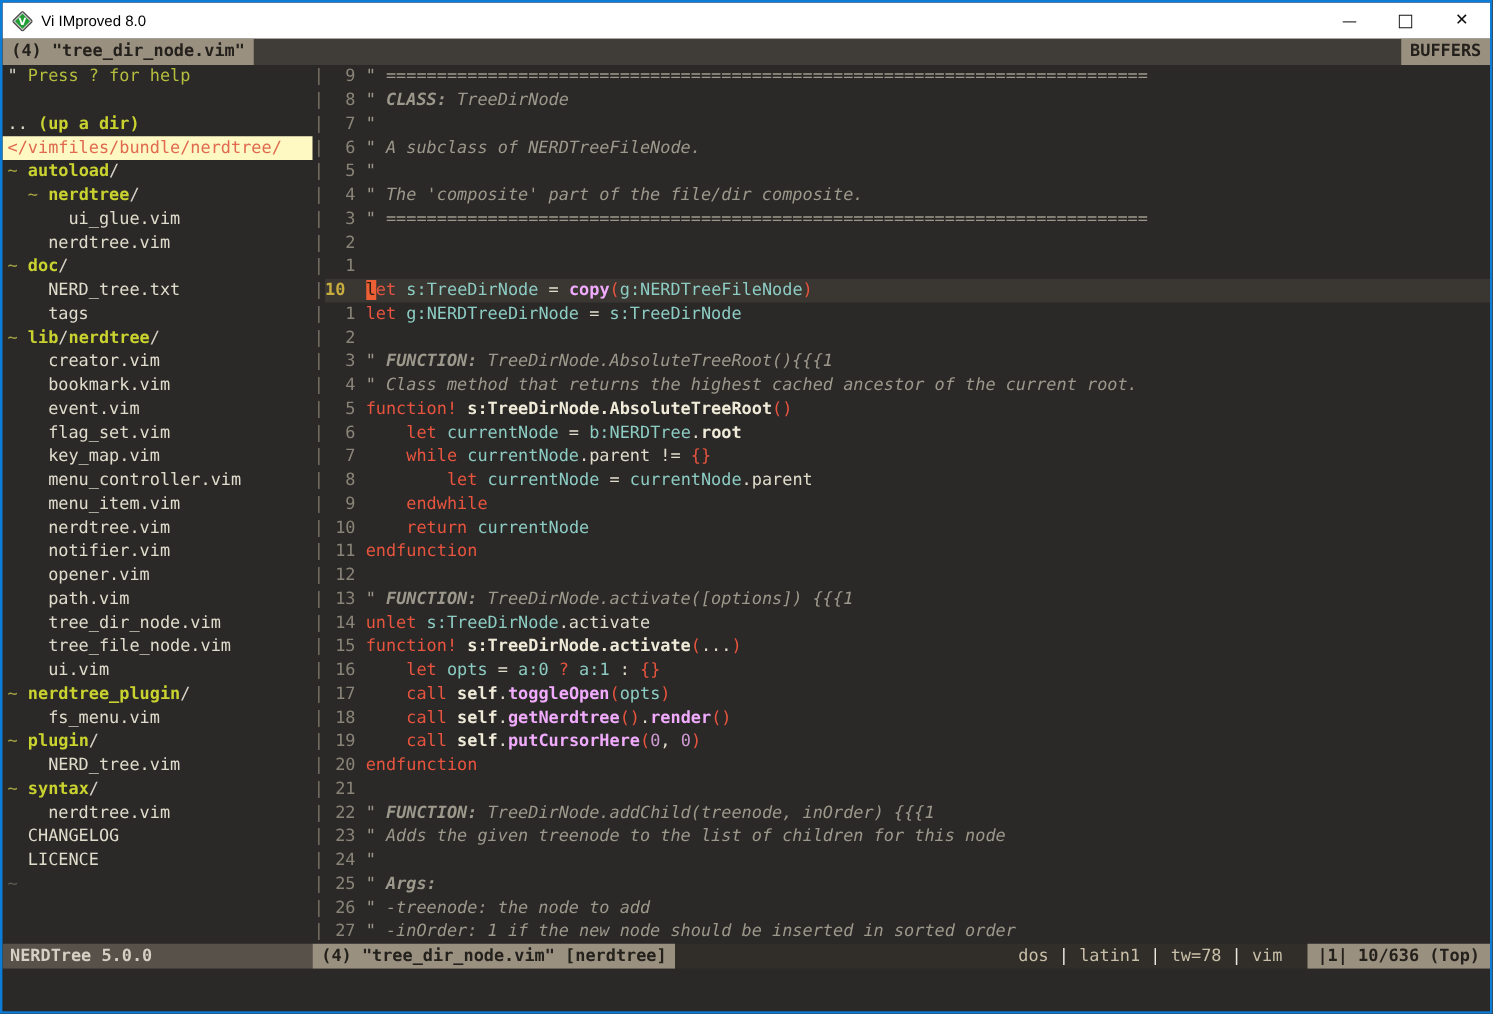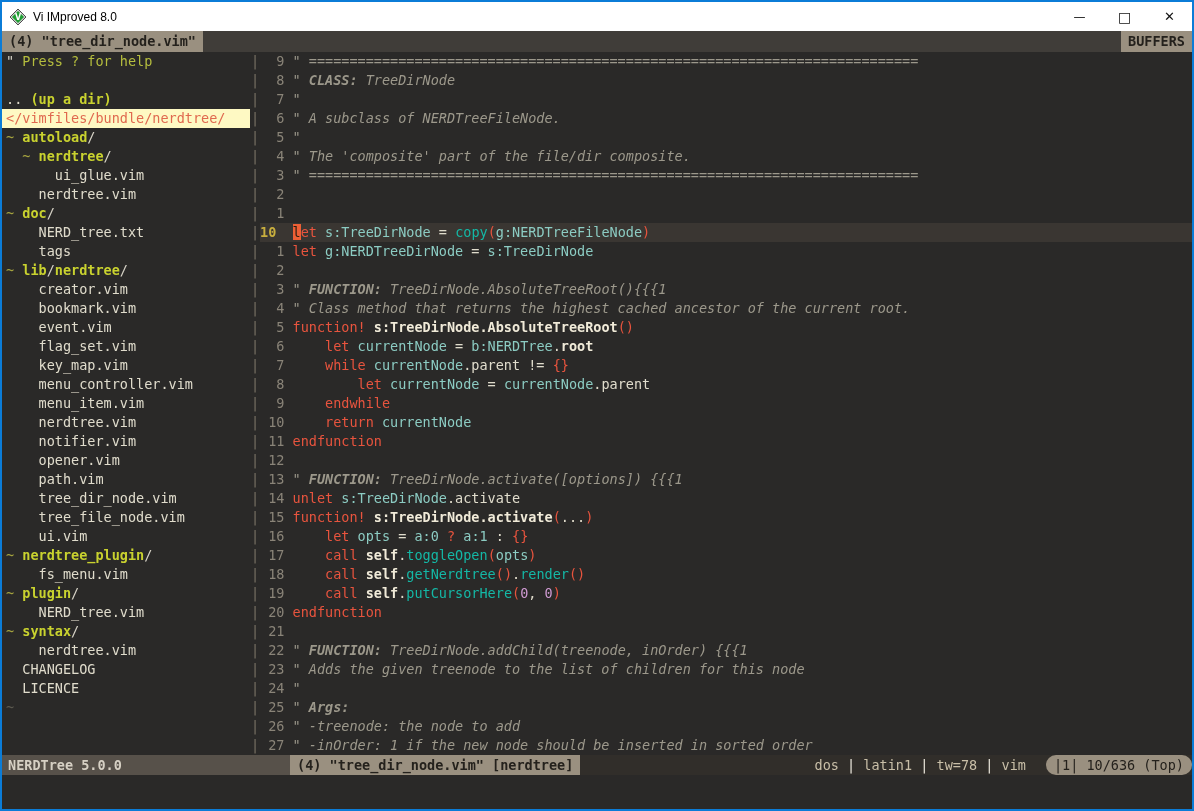--- a/index.html
+++ b/index.html
@@ -28,46 +28,46 @@
         font-size:13.5px;line-height:19px;white-space:pre;}
   .editor{position:absolute;left:258px;top:0;right:0;}
   .erow{display:flex;height:19px;line-height:19px;font-size:13.5px;white-space:pre;}
   .erow.cur{background:#3a3632;}
   .lnum{color:#8a8478;white-space:pre;}
   .erow.cur .lnum{color:#c8ae3e;font-weight:bold;}
   .ecode{white-space:pre;}
   
   .sg-kw{color:#e8543e;}
   .sg-id{color:#8cccc3;}
-  .sg-fn{color:#14b8a6;font-weight:normal;}
+  .sg-fn{color:#f0abfc;font-weight:bold;}
   .sg-fnw{color:#f0ead8;font-weight:bold;}
   .sg-tx{color:#e0dccc;}
   .sg-cm{color:#9c988b;font-style:italic;}
   .sg-cb{color:#9c988b;font-style:italic;font-weight:bold;}
   .sg-nm{color:#cf9ad2;}
   .sg-cu{background:#ed5f35;color:#2a1d12;}
   .sg-dir{color:#c9d22f;font-weight:bold;}
   .sg-tl{color:#a5a33f;}
   .sg-sl{color:#d8d4c8;}
   .sg-fi{color:#e0dccc;}
   .sg-hp{color:#b5bd3e;text-align:right;}
   .sg-rt{color:#e0694f;}
   .sg-qt{color:#d8d4c8;}
   .sg-nt{color:#5c5a50;}
   .sg-w{color:#c9bfa8;}
   .sg-p{color:#ece8de;}
   
   .statusline{position:absolute;top:703px;left:0;right:0;height:20px;display:flex;font-size:13.5px;}
-  .st-nt{width:288px;box-sizing:border-box;background:#57514a;color:#d6d0c4;font-weight:bold;
+  .st-nt{width:248px;box-sizing:border-box;background:#57514a;color:#d6d0c4;font-weight:bold;
          padding-left:6px;line-height:20px;white-space:pre;}
   .st-main{flex:1;background:#312e2a;display:flex;line-height:20px;}
   .st-file{background:#9a9080;color:#24211c;font-weight:bold;padding:0 7px;white-space:pre;}
   .st-spacer{flex:1;}
   .st-mid{white-space:pre;padding-right:20px;}
-  .st-right{background:#9a9080;color:#24211c;font-weight:normal;padding:0 8px;white-space:pre;border-radius:10px;}
+  .st-right{background:#9a9080;color:#24211c;font-weight:bold;padding:0 8px;white-space:pre;}
   .cmdline{position:absolute;top:723px;left:0;right:0;bottom:0;background:#2a2928;}
 </style>
 </head>
 <body>
 
 <div class="win">
 
   <div class="titlebar">
     <span class="logo">
       <svg width="16" height="16" viewBox="0 0 16 16">

